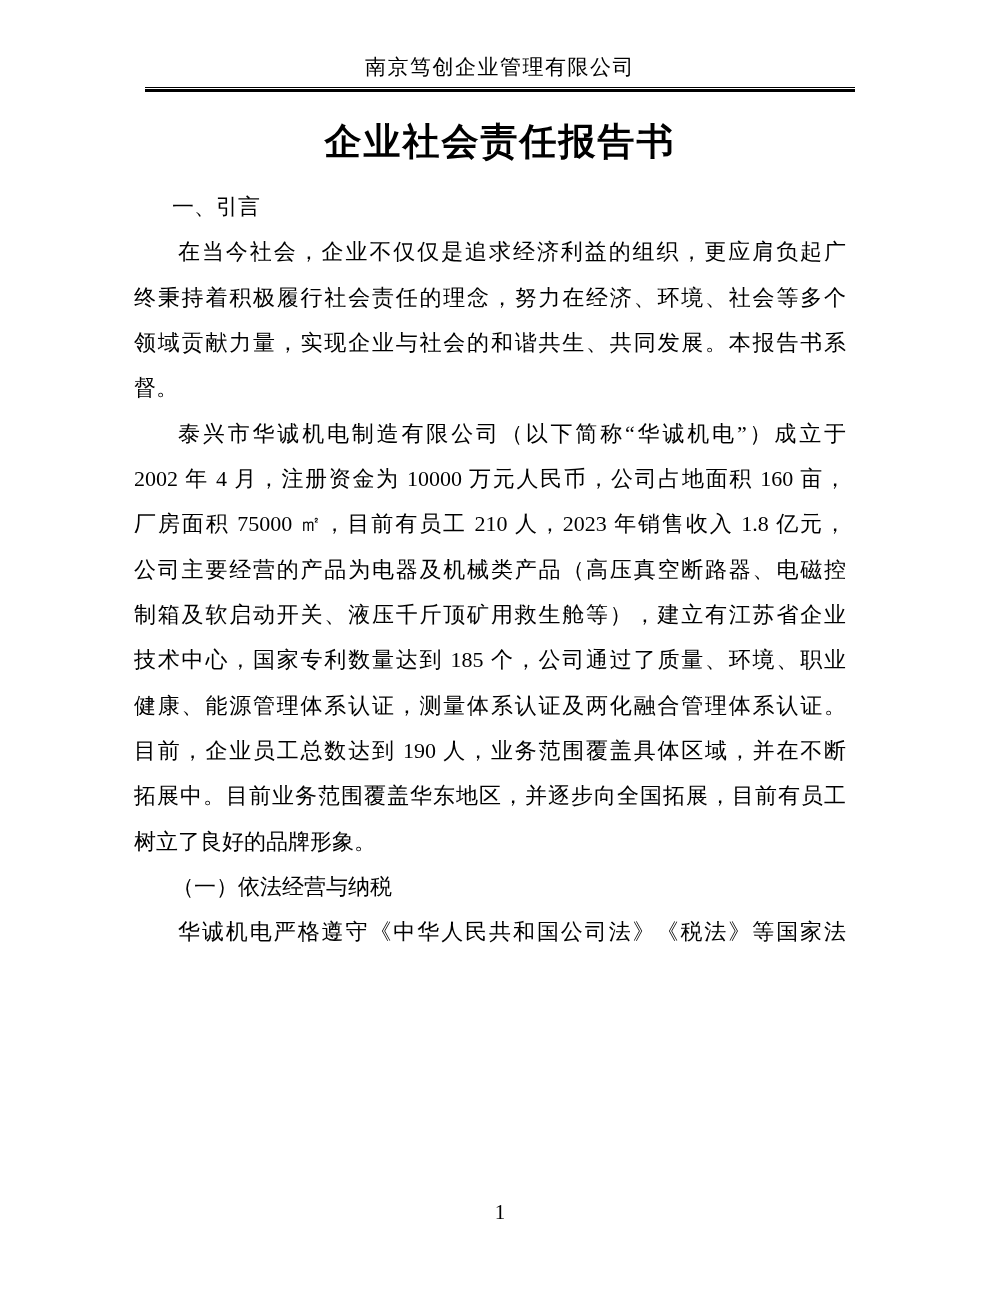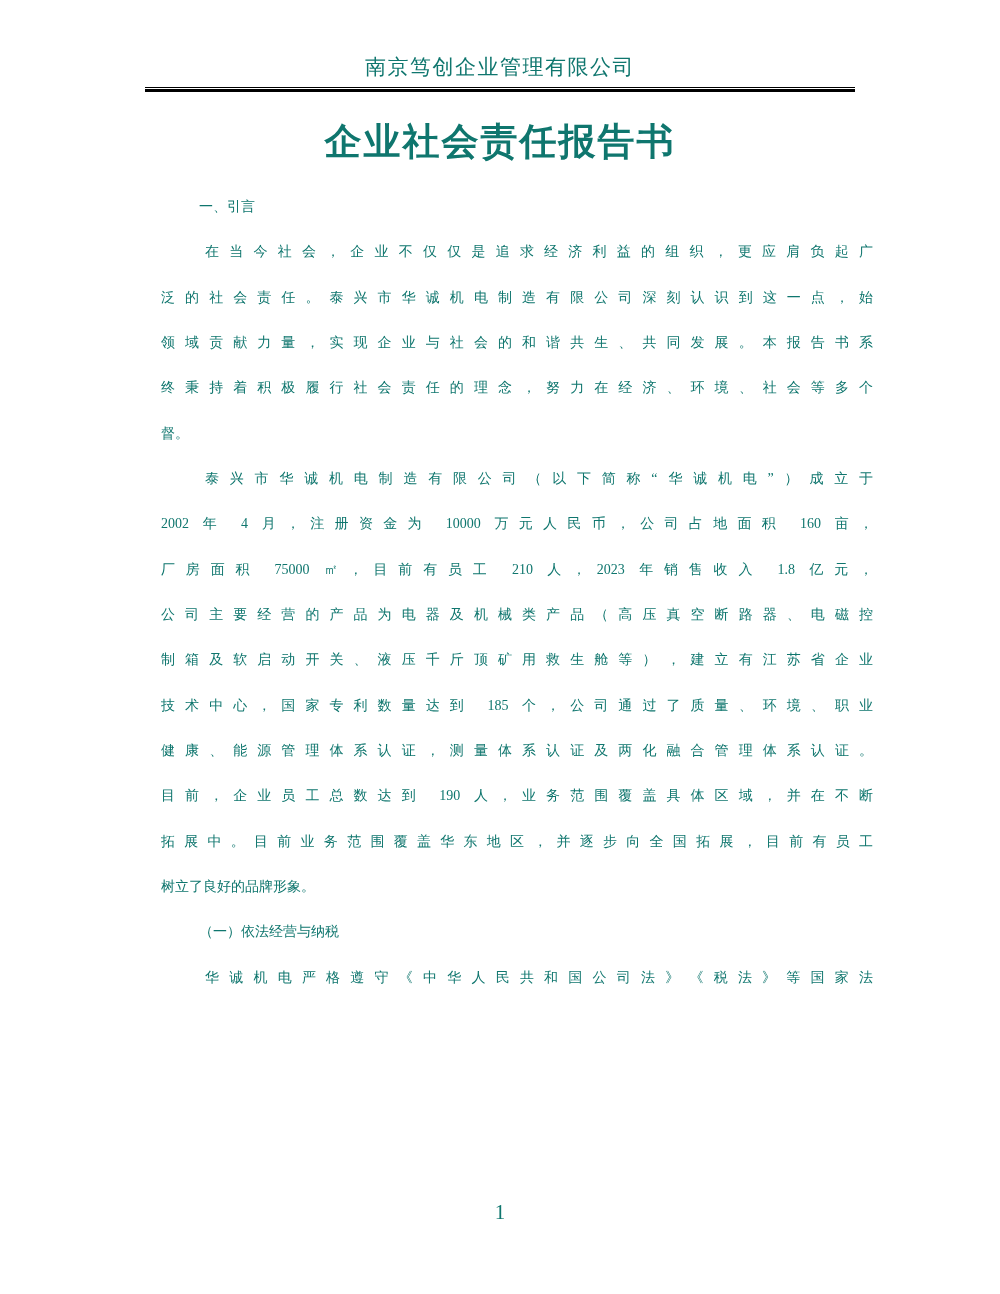--- a/index.html
+++ b/index.html
@@ -6,21 +6,21 @@
     margin: 0;
     padding: 0;
     background: #ffffff;
   }
   .page {
     position: relative;
     width: 1000px;
     height: 1294px;
     background: #ffffff;
     font-family: "Liberation Serif", "DejaVu Serif", serif;
-    color: #0f766e;
+    color: #000000;
     overflow: hidden;
   }
   .header-text {
     position: absolute;
     top: 53px;
     left: 0;
     right: 0;
     text-align: center;
     font-size: 21px;
     letter-spacing: 1.5px;
@@ -41,23 +41,23 @@
     left: 0;
     right: 0;
     text-align: center;
     font-size: 37px;
     font-weight: bold;
     letter-spacing: 2px;
   }
   .doc-body {
     position: absolute;
     top: 184px;
-    left: 161px;
+    left: 134px;
     width: 712px;
-    font-size: 14px;
+    font-size: 22px;
   }
   .doc-line {
     height: 45.33px;
     line-height: 45.33px;
     white-space: nowrap;
     text-align: left;
   }
   .doc-line.stretch {
     white-space: normal;
     text-align: justify;
@@ -86,23 +86,22 @@
 
   <div class="header-text">南京笃创企业管理有限公司</div>
 
   <div class="header-rule"></div>
 
   <div class="doc-title">企业社会责任报告书</div>
 
   <div class="doc-body" id="doc-body">
       <div class="doc-line heading">一、引言</div>
       <div class="doc-line indent stretch">在当今社会，企业不仅仅是追求经济利益的组织，更应肩负起广</div>
-      <div class="doc-line stretch">泛的社会责任。泰兴市华诚机电制造有限公司深刻认识到这一点，始</div>
+      <div class="doc-line stretch">终秉持着积极履行社会责任的理念，努力在经济、环境、社会等多个</div>
       <div class="doc-line stretch">领域贡献力量，实现企业与社会的和谐共生、共同发展。本报告书系</div>
-      <div class="doc-line stretch">终秉持着积极履行社会责任的理念，努力在经济、环境、社会等多个</div>
       <div class="doc-line">督。</div>
       <div class="doc-line indent stretch">泰兴市华诚机电制造有限公司（以下简称“华诚机电”）成立于</div>
       <div class="doc-line stretch">2002 年 4 月，注册资金为 10000 万元人民币，公司占地面积 160 亩，</div>
       <div class="doc-line stretch">厂房面积 75000 ㎡，目前有员工 210 人，2023 年销售收入 1.8 亿元，</div>
       <div class="doc-line stretch">公司主要经营的产品为电器及机械类产品（高压真空断路器、电磁控</div>
       <div class="doc-line stretch">制箱及软启动开关、液压千斤顶矿用救生舱等），建立有江苏省企业</div>
       <div class="doc-line stretch">技术中心，国家专利数量达到 185 个，公司通过了质量、环境、职业</div>
       <div class="doc-line stretch">健康、能源管理体系认证，测量体系认证及两化融合管理体系认证。</div>
       <div class="doc-line stretch">目前，企业员工总数达到 190 人，业务范围覆盖具体区域，并在不断</div>
       <div class="doc-line stretch">拓展中。目前业务范围覆盖华东地区，并逐步向全国拓展，目前有员工</div>

